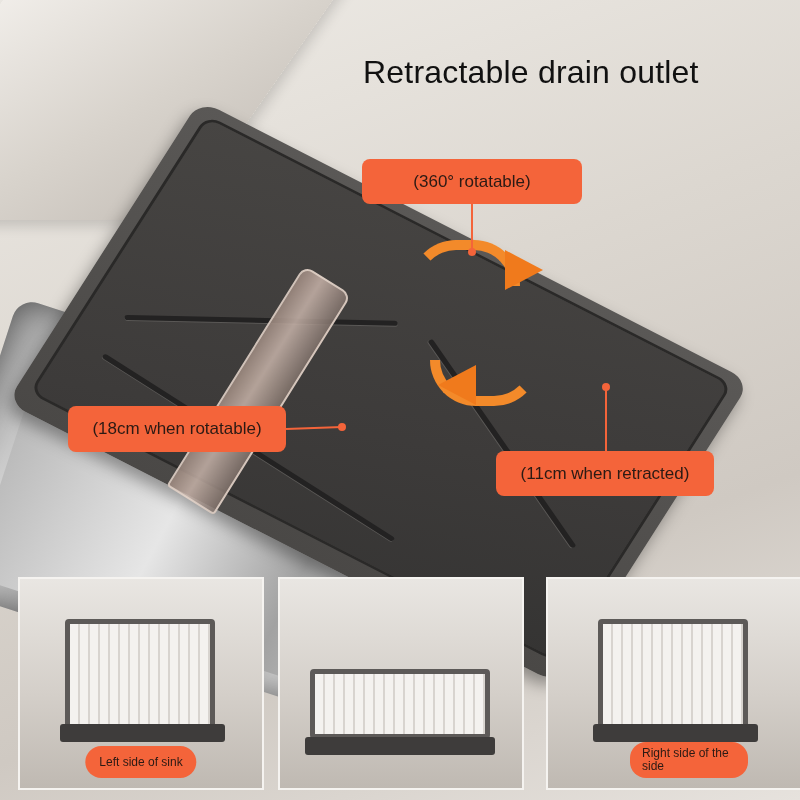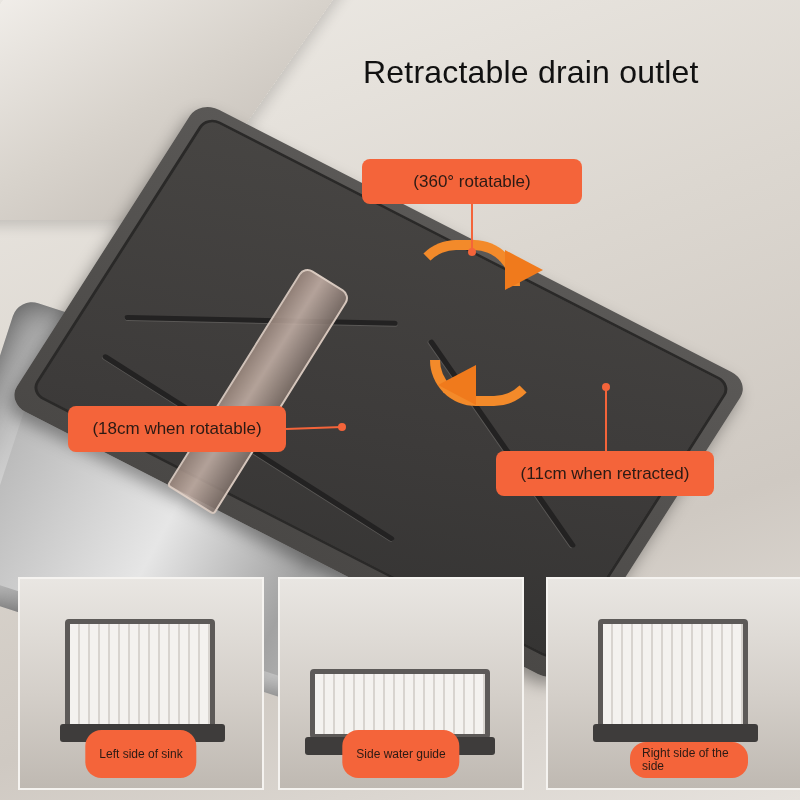--- a/index.html
+++ b/index.html
@@ -101,21 +101,21 @@
     border: 5px solid #5d5a58; border-radius: 4px;
     background: repeating-linear-gradient(90deg, #f4f2ef 0 8px, #d8d4cf 8px 10px);
   }
   .rack-tray {
     position: absolute; left: 40px; top: 145px; width: 165px; height: 18px;
     background: #3e3c3b; border-radius: 3px;
   }
   .caption {
     position: absolute; bottom: 10px; left: 50%; transform: translateX(-50%);
     background: #f4643a; color: #2b1a14; border-radius: 16px;
-    font-size: 12px; padding: 17px 14px; white-space: nowrap;
+    font-size: 12px; padding: 9px 14px; white-space: nowrap;
   }
   .caption.two-line { white-space: normal; width: 118px; line-height: 13px; padding: 5px 12px; text-align: left; }
 </style>
 </head>
 <body>
 
 <div class="scene">
   <div class="wall-ledge"></div>
   <div class="sink">
       <div class="sink-inner"></div>
@@ -152,19 +152,18 @@
 <div class="dot" style="left:602px; top:383px;"></div>
 
 <div class="thumb" style="left:18px; width:246px;">
   <div class="rack"></div>
   <div class="rack-tray"></div>
   <div class="caption">Left side of sink</div>
 </div>
 <div class="thumb" style="left:278px; width:246px;">
   <div class="rack" style="left:30px; top:90px; width:180px; height:70px;"></div>
   <div class="rack-tray" style="left:25px; top:158px; width:190px;"></div>
-  <div class="caption">Side water guide</div>
 </div>
 <div class="thumb" style="left:546px; width:286px;">
   <div class="rack" style="left:50px;"></div>
   <div class="rack-tray" style="left:45px;"></div>
   <div class="caption two-line">Right side of the side</div>
 </div>
 
 </body></html>

